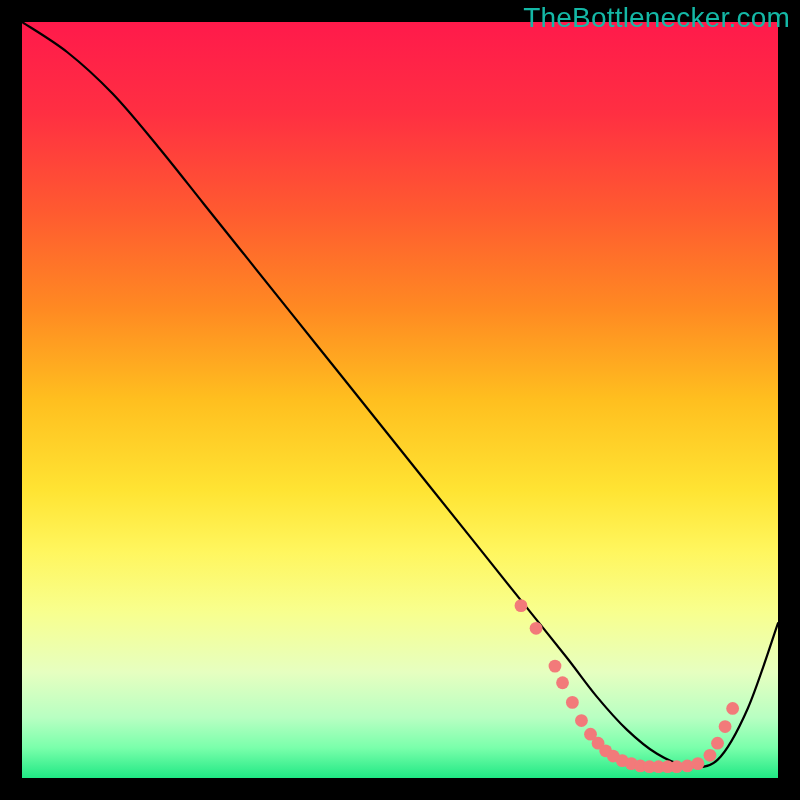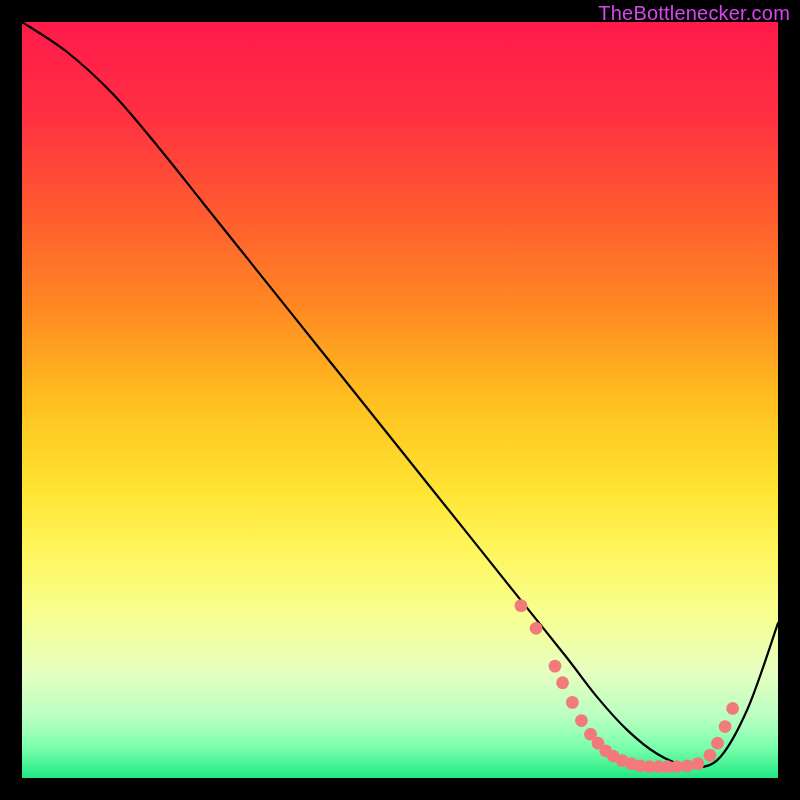--- a/index.html
+++ b/index.html
@@ -27,22 +27,22 @@
   }
   .plot svg {
     display: block;
     width: 756px;
     height: 756px;
   }
   .watermark {
     position: absolute;
     top: 2px;
     right: 10px;
-    color: #d946ef;
-    font-size: 20px;
+    color: #14b8a6;
+    font-size: 28px;
     letter-spacing: 0.2px;
     font-weight: 500;
     user-select: none;
   }
 </style>
 </head>
 <body>
 
 <div class="stage">
   <div class="plot">

